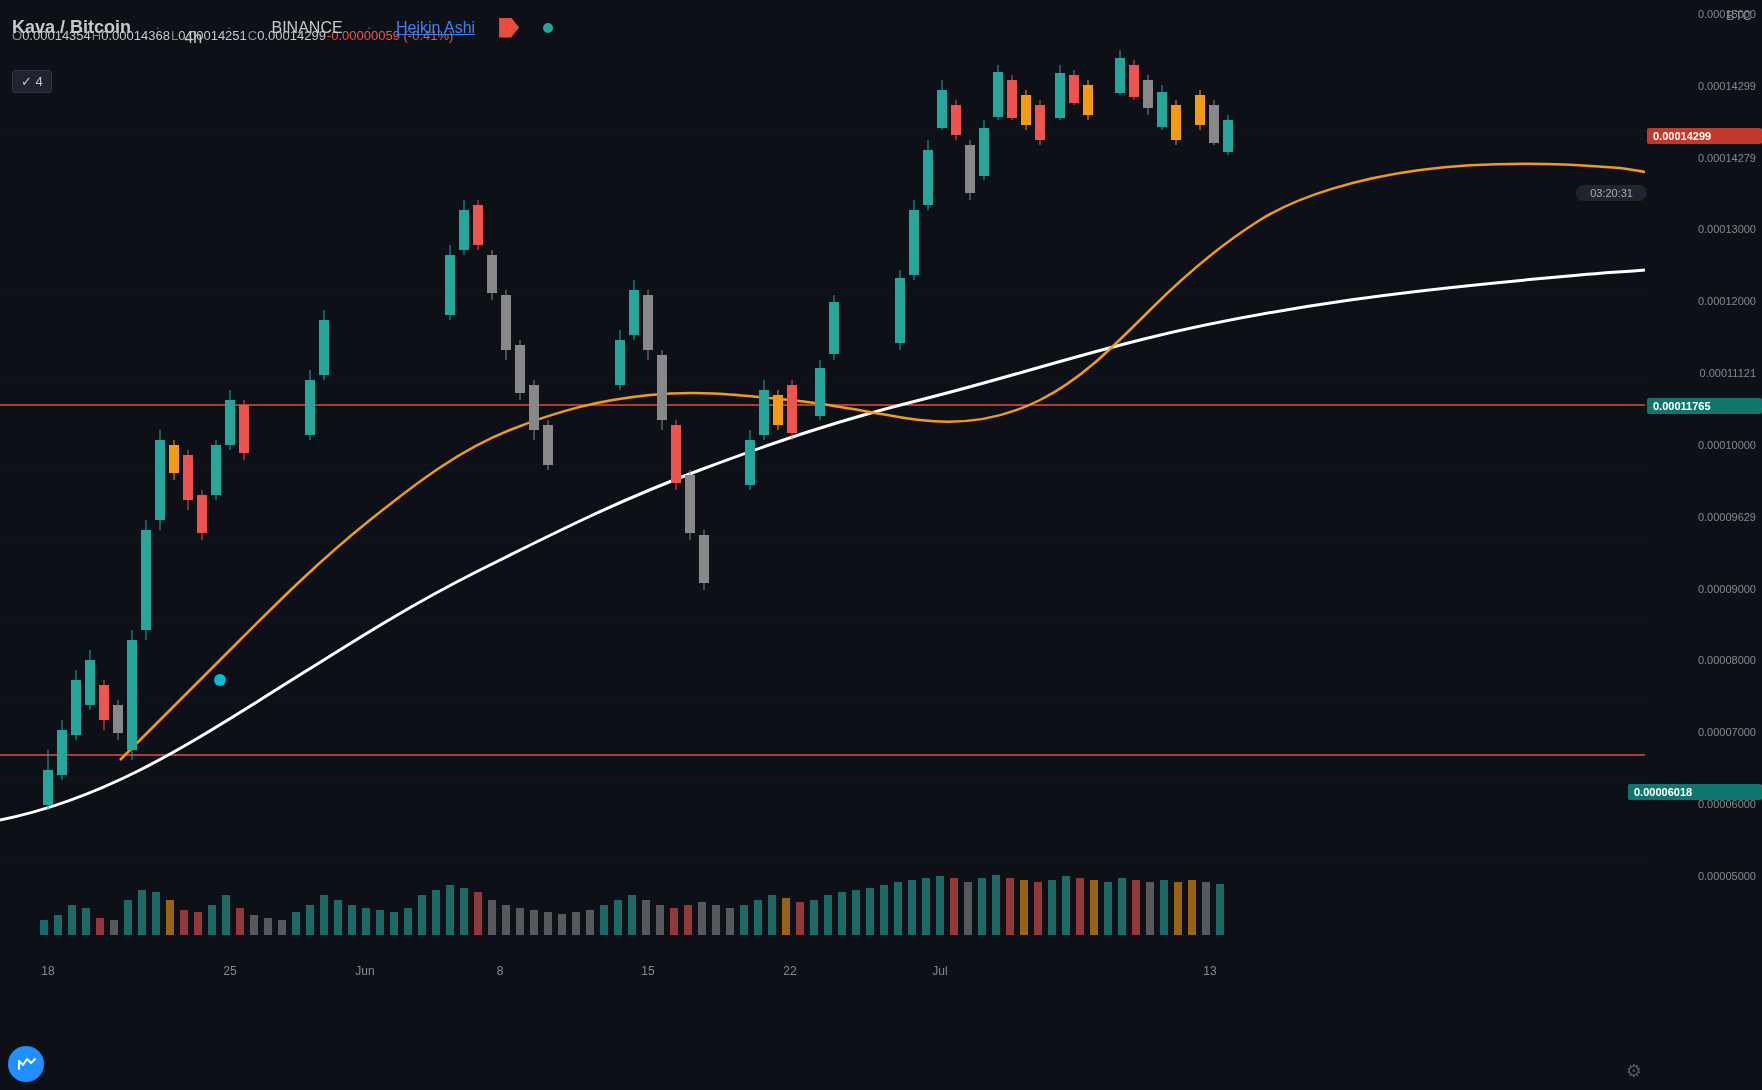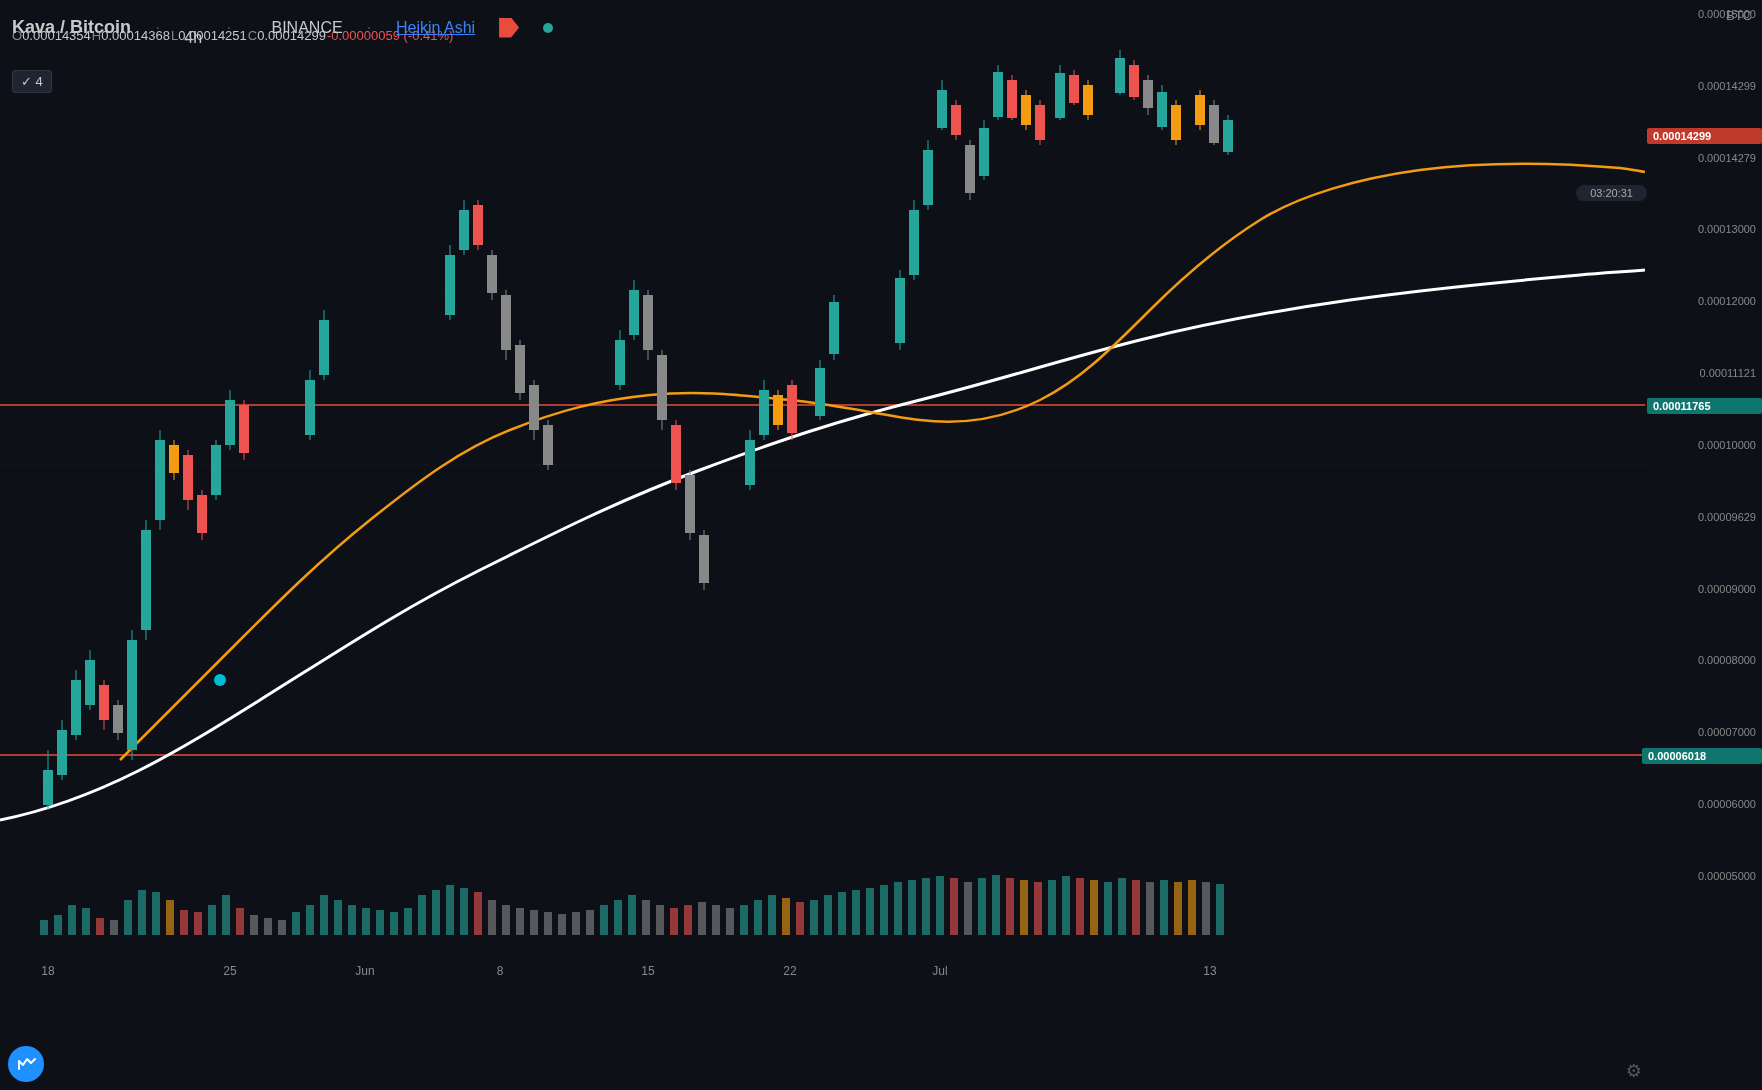--- a/index.html
+++ b/index.html
@@ -524,21 +524,21 @@
     <span class="y-label">0.00008000</span>
     <span class="y-label">0.00007000</span>
     <span class="y-label">0.00006000</span>
     <span class="y-label">0.00005000</span>
   </div>
 
   <div class="price-tag red" style="top: 398px; width: 115px; right:0;">
     0.00011765
   </div>
 
-  <div class="price-tag red" style="top: 748px; width: 120px; right:0;">
+  <div class="price-tag red" style="top: 784px; width: 134px; right:0;">
     0.00006018
   </div>
 
   <div class="price-tag current" style="top: 128px; width: 115px; right:0;">
     0.00014299
   </div>
 
   <div id="time-tooltip" style="top: 185px;">
     03:20:31
   </div>

